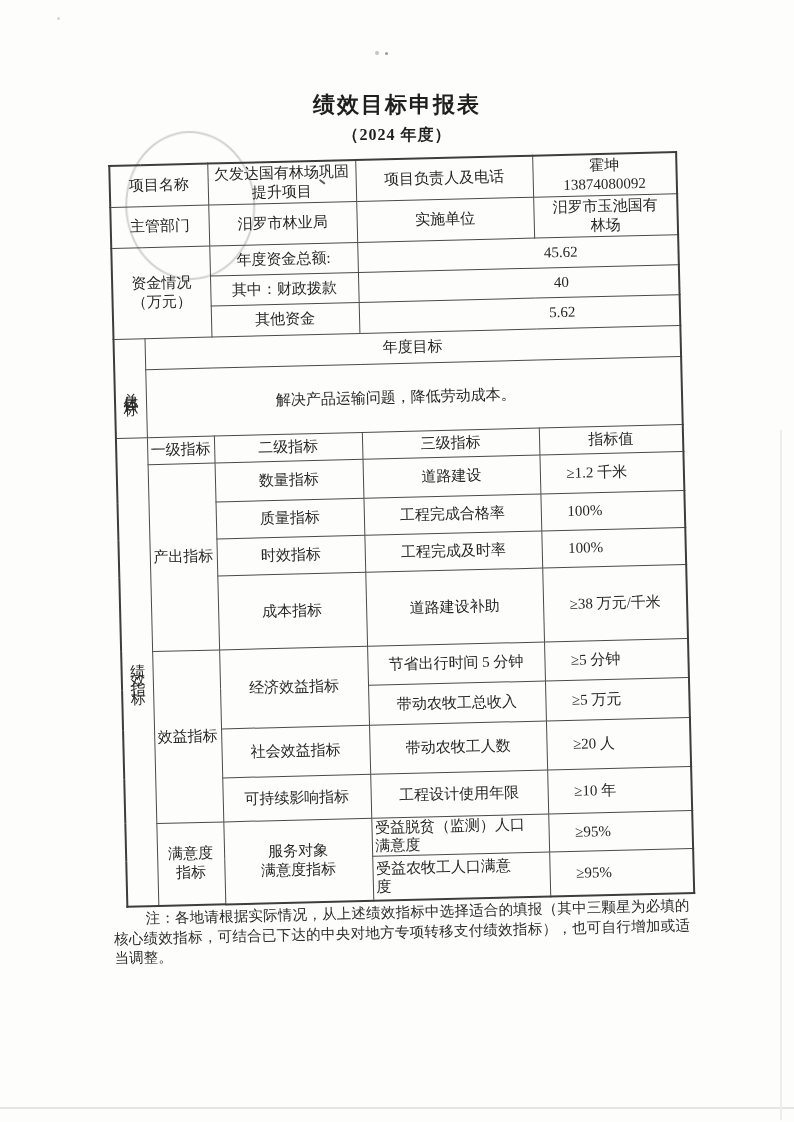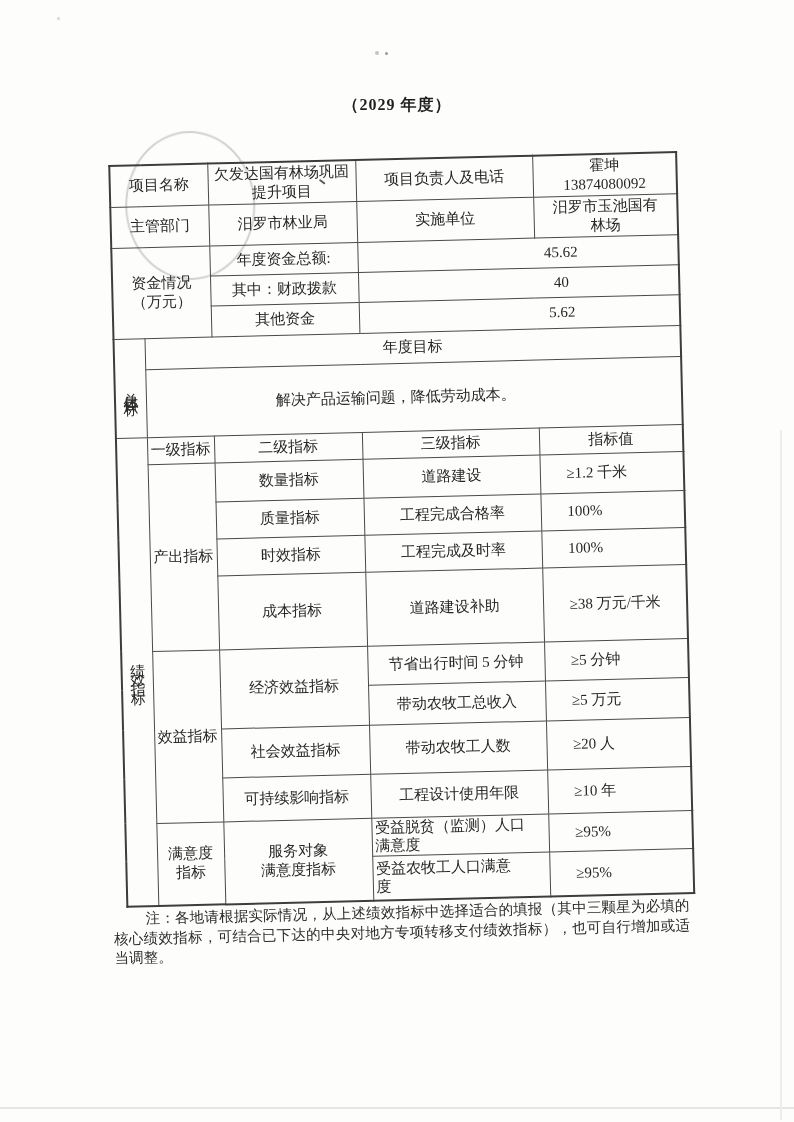--- a/index.html
+++ b/index.html
@@ -79,21 +79,22 @@
 </style>
 </head>
 <body>
 
 <div class="page">
   <div class="speck s1"></div>
   <div class="speck s2"></div>
   <div class="speck s3"></div>
 
   <div class="title-block">
-    <div class="doc-subtitle">（2029 年度）</div>
+    <div class="doc-title">绩效目标申报表</div>
+    <div class="doc-subtitle">（2024 年度）</div>
   </div>
 
   <div class="tilt">
     <div class="stamp"></div>
     <div class="tickmark"></div>
 
     <table class="form">
       <colgroup>
         <col style="width:31px">
           <col style="width:67px">

